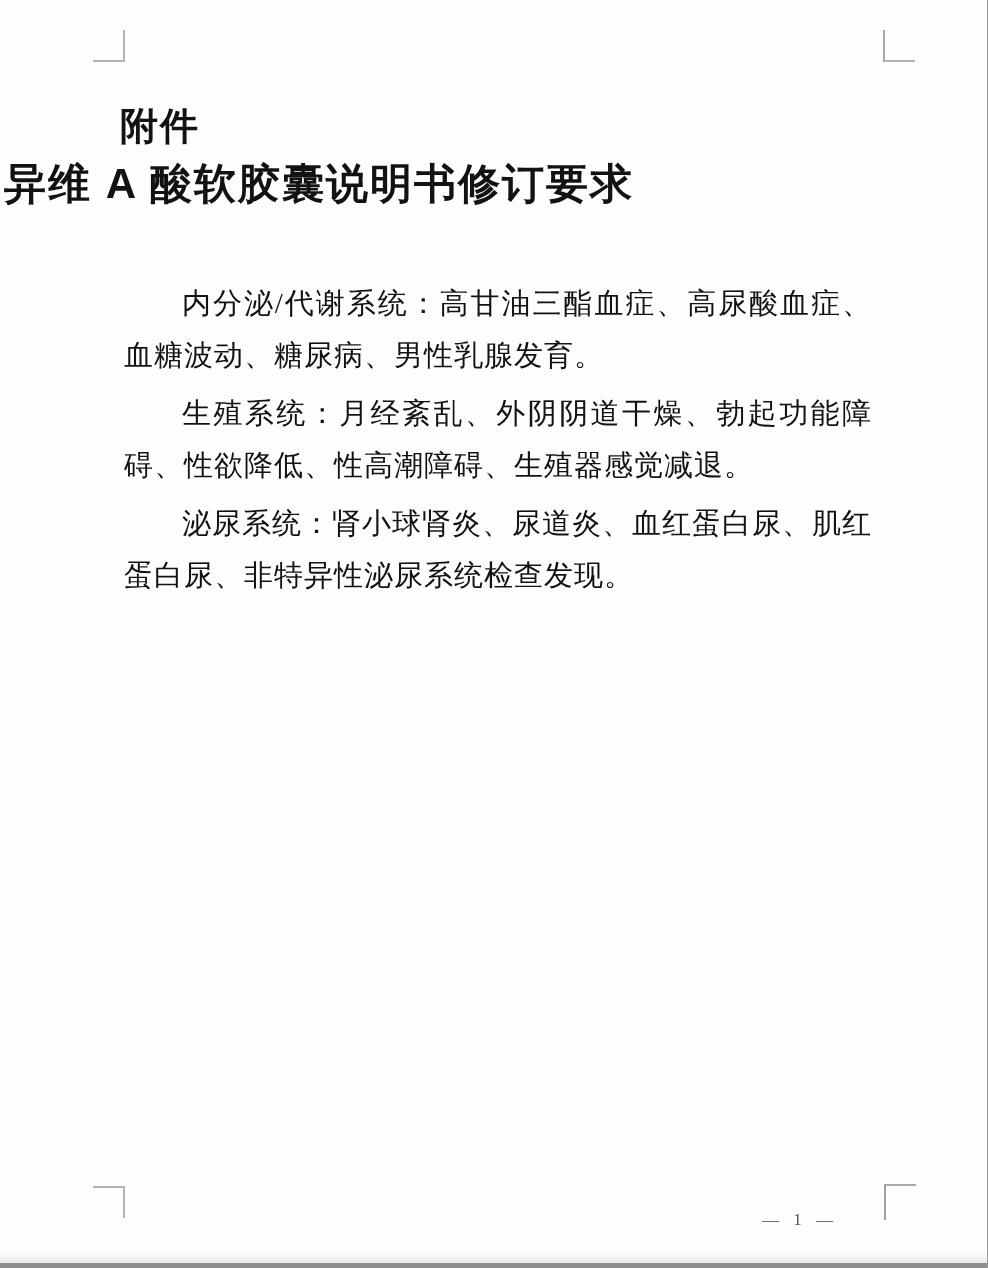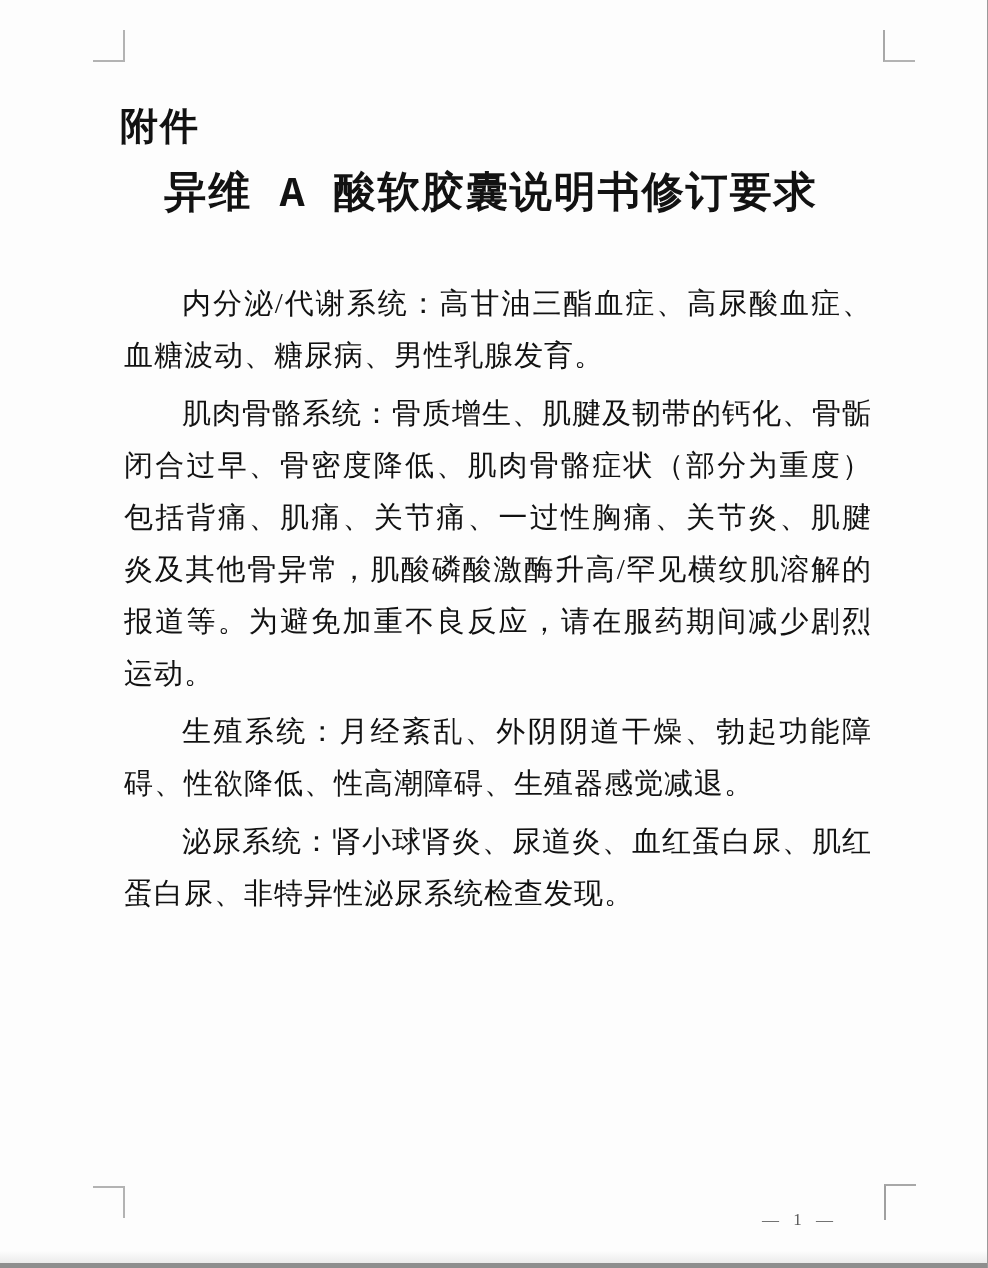--- a/index.html
+++ b/index.html
@@ -22,23 +22,23 @@
     font-size: 38px;
     font-weight: 700;
     letter-spacing: 2px;
     margin-top: 31px;
   }
   .doc-title {
     position: absolute;
     left: 0;
     right: 6px;
     top: 152px;
-    margin: 12px;
-    text-align: center;
-    font-family: Liberation Mono, monospace;
+    margin: 4px;
+    text-align: left;
+    font-family: Liberation Sans, sans-serif;
     font-size: 42px;
     font-weight: 700;
     letter-spacing: 2px;
   }
   .content {
     position: absolute;
     left: 118px;
     width: 760px;
     top: 271px;
   }
@@ -111,21 +111,20 @@
 <div class="mark mark-tr"></div>
 <div class="mark mark-bl"></div>
 <div class="mark mark-br"></div>
 
 <div class="attachment">附件</div>
 
 <h1 class="doc-title">异维 A 酸软胶囊说明书修订要求</h1>
 
 <div class="content">
   <p>内分泌/代谢系统：高甘油三酯血症、高尿酸血症、血糖波动、糖尿病、男性乳腺发育。</p>
-  <p>肌肉骨骼系统：骨质增生、肌腱及韧带的钙化、骨骺闭合过早、骨密度降低、肌肉骨骼症状（部分为重度）包括背痛、肌痛、关节痛、一过性胸痛、关节炎、肌腱炎及其他骨异常，肌酸磷酸激酶升高/罕见横纹肌溶解的报道等。为避免加重不良反应，请在服药期间减少剧烈运动。</p>
   <p>生殖系统：月经紊乱、外阴阴道干燥、勃起功能障碍、性欲降低、性高潮障碍、生殖器感觉减退。</p>
   <p>泌尿系统：肾小球肾炎、尿道炎、血红蛋白尿、肌红蛋白尿、非特异性泌尿系统检查发现。</p>
 </div>
 
 <div class="page-marker">— 1 —</div>
 
 <div class="bottom-shade"></div>
 <div class="bottom-bar"></div>
 <div class="right-edge"></div>
 

